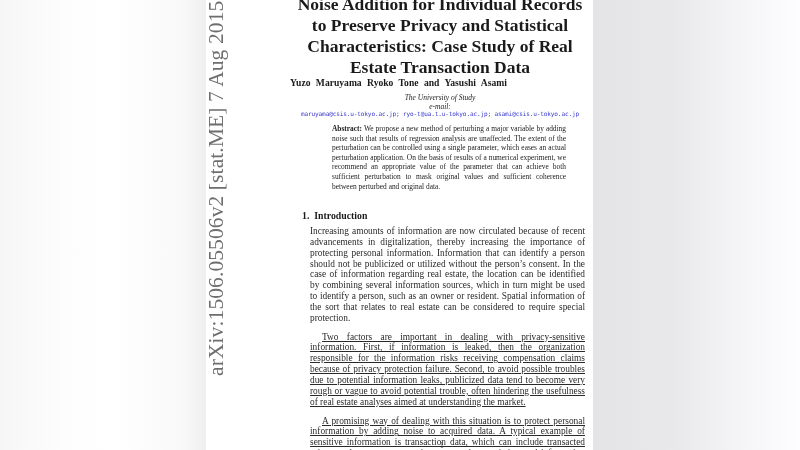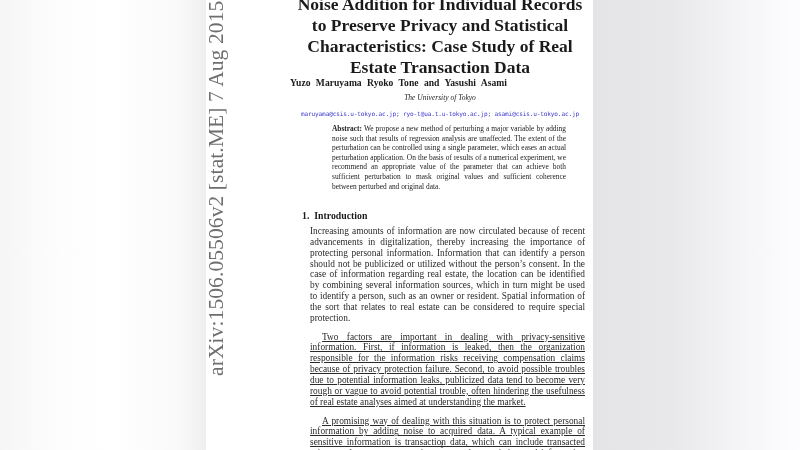--- a/index.html
+++ b/index.html
@@ -69,21 +69,22 @@
 
 <div class="page"></div>
 
 <div class="arxiv-stamp">arXiv:1506.05506v2  [stat.ME]  7 Aug 2015</div>
 
 <div class="title">Noise Addition for Individual Records to Preserve Privacy and Statistical Characteristics: Case Study of Real Estate Transaction Data</div>
 
 <div class="authors">Yuzo Maruyama  Ryoko Tone  and Yasushi Asami</div>
 
 <div class="affil">
-  <div>The University of Tokyo</div>
+  <div>The University of Study</div>
+  <div>e-mail:</div>
 </div>
 
 <div class="emails">maruyama@csis.u-tokyo.ac.jp; ryo-t@ua.t.u-tokyo.ac.jp; asami@csis.u-tokyo.ac.jp</div>
 
 <div class="abstract">
   <b>Abstract:</b>
   <span>We propose a new method of perturbing a major variable by adding noise such that results of regression analysis are unaffected. The extent of the perturbation can be controlled using a single parameter, which eases an actual perturbation application. On the basis of results of a numerical experiment, we recommend an appropriate value of the parameter that can achieve both sufficient perturbation to mask original values and sufficient coherence between perturbed and original data.</span>
 </div>
 
 <div class="section-heading">

